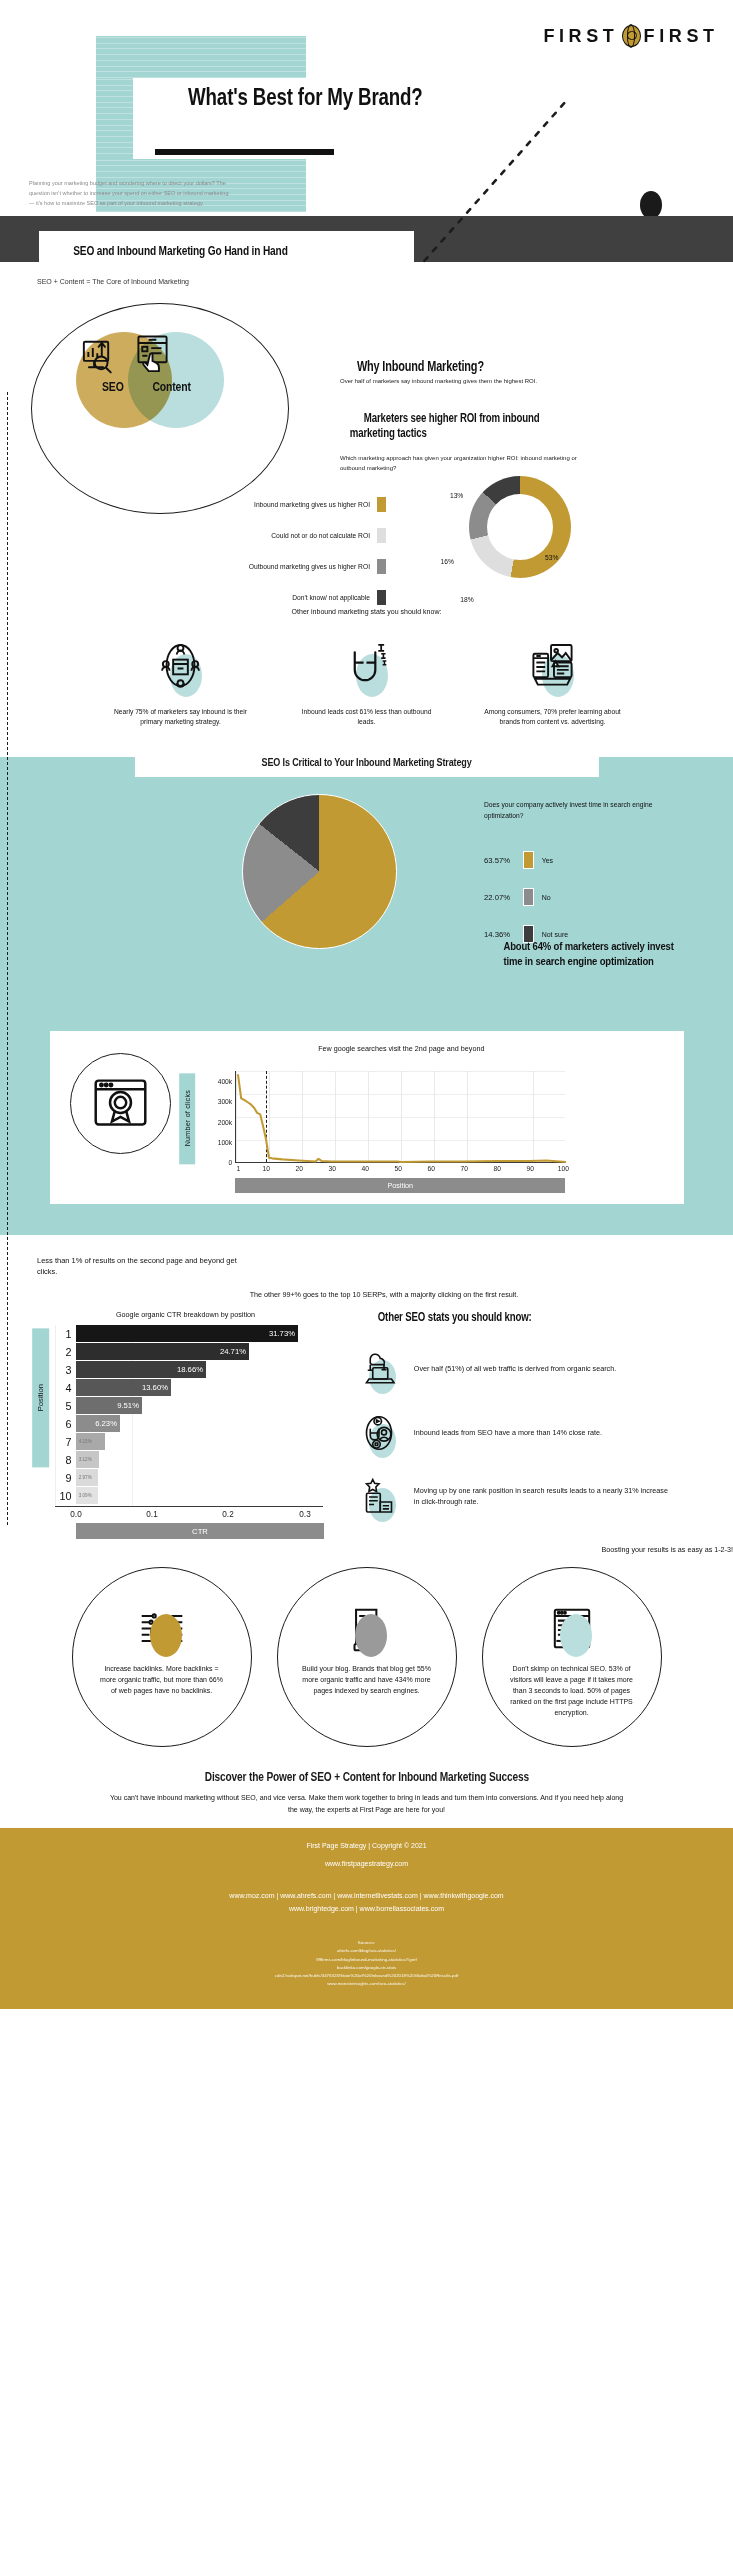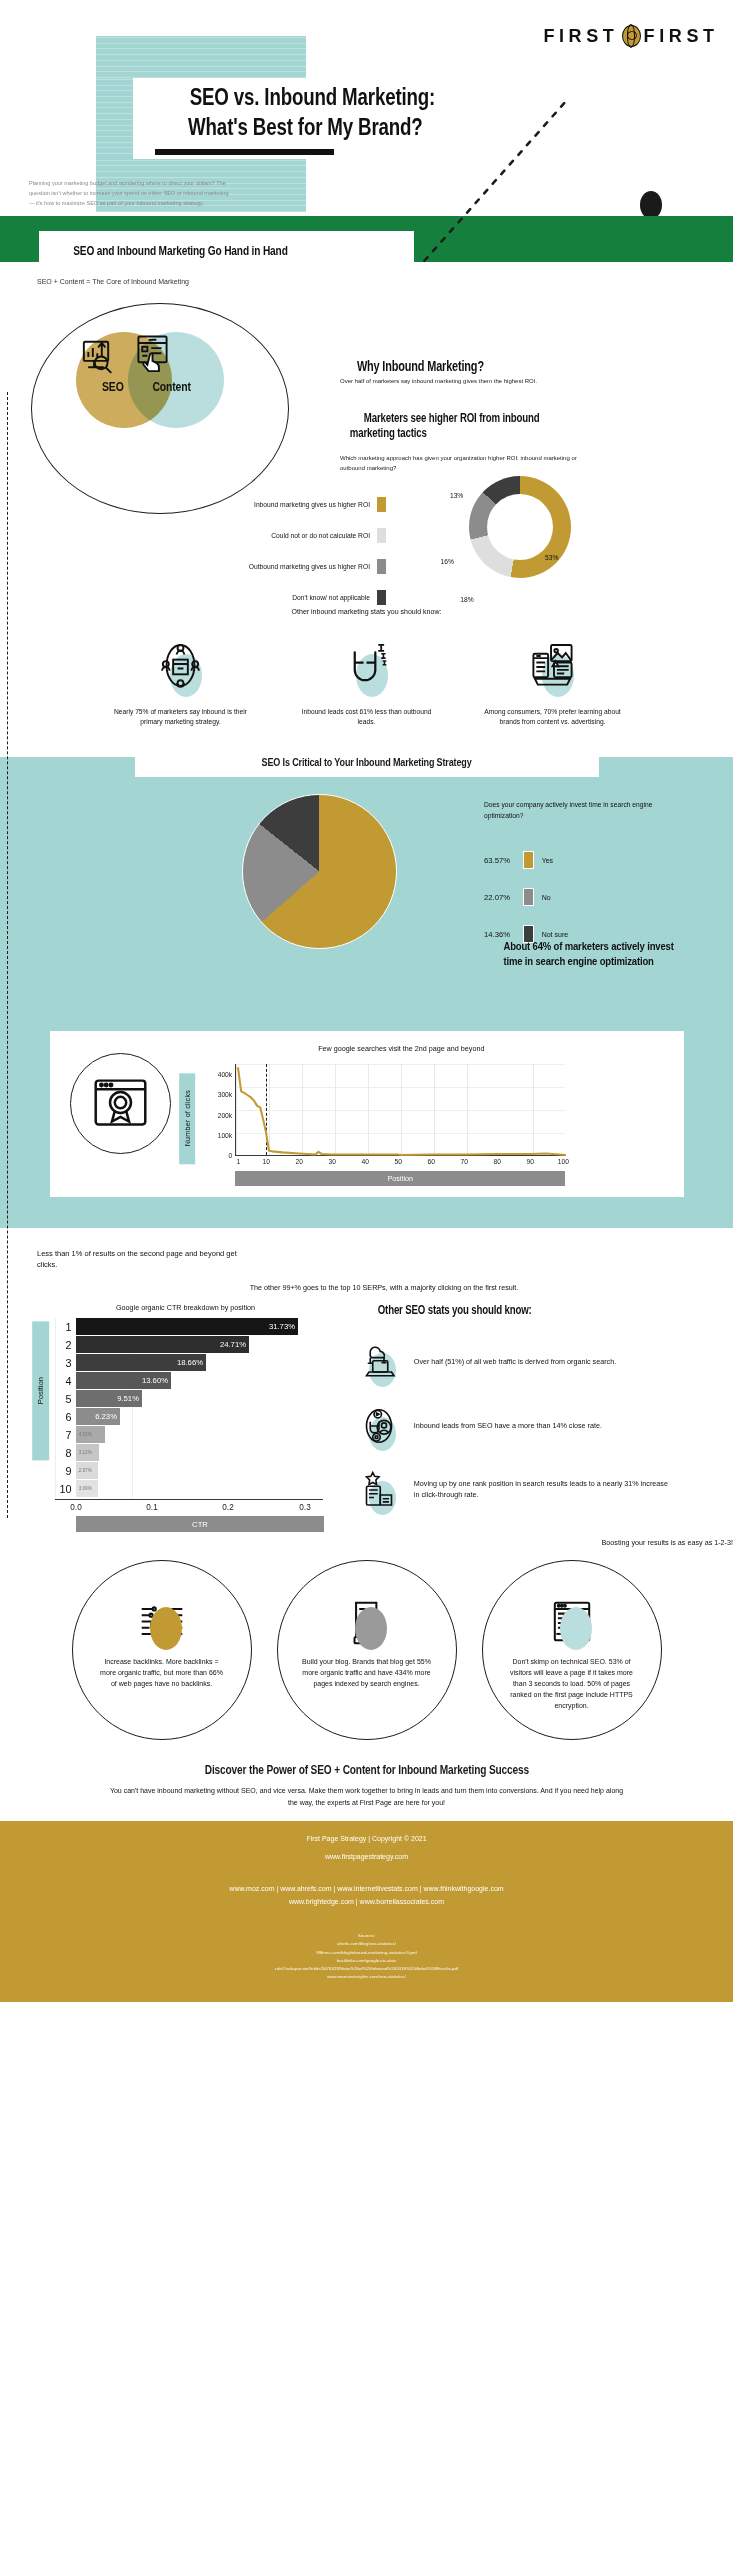--- a/index.html
+++ b/index.html
@@ -92,21 +92,21 @@
     position: absolute; left: 640px; top: 191px;
     width: 22px; height: 28px; border-radius: 50%; background: #1a1a1a;
   }
   .dot-trail {
     position: absolute; left: 607px; top: 216px;
     width: 62px; height: 0.5px;
   }
 
   
   .gold-band {
-    position: relative; width: 100%; height: 46px; background: #15803d;
+    position: relative; width: 100%; height: 46px; background: #404040;
     margin-top: -6.2px;
   }
   .gold-band .white-chip {
     position: absolute; left: 39px; top: 15.5px;
     width: 375px; height: 39px; background: #fff;
     display: flex; align-items: center; padding-left: 3.6px;
   }
   .band-title { font-size: 13px; color: #111; }
 
   
@@ -248,21 +248,21 @@
     margin: 0 auto; padding: 13.4px 0 11.3px 0;
     display: flex; gap: 5.2px;
   }
   .badge-circle {
     width: 101px; height: 101px; border-radius: 50%;
     border: 1.5px solid #1c1c1c;
     display: flex; align-items: center; justify-content: center;
     margin: 9.3px 0 0 20.6px; flex: none;
   }
   .linechart { position: relative; width: 392px; margin-left: 29px; }
-  .lc-title { text-align: center; font-size: 7.2px; color: #111; margin-bottom: 11px; }
+  .lc-title { text-align: center; font-size: 7.2px; color: #111; margin-bottom: 18px; }
   .lc-ylabel {
     position: absolute; left: -26px; top: 29px;
     writing-mode: vertical-rl; transform: rotate(180deg);
     background: #a3d5d3; color: #111; font-size: 7.2px;
     padding: 17.5px 3.6px; letter-spacing: 0.2px;
   }
   .lc-plot {
     position: relative; height: 92px; margin-left: 30px; width: 330px;
     border-left: 1px solid #3a3a3a; border-bottom: 1px solid #3a3a3a;
     background:
@@ -369,21 +369,20 @@
     <div class="teal-L-h-top wave-tex"></div>
     <div class="teal-L-h-bot wave-tex"></div>
 
     <div class="logo">
       <span class="logo-word">FIRST</span>
       <span class="logo-globe"></span>
       <span class="logo-word">FIRST</span>
     </div>
 
     <div class="title-wrap">
-      <div class="big-title"><span class="cond-c">SEO vs. Inbound Marketing:</span></div>
       <div class="big-title"><span class="cond-c">What's Best for My Brand?</span></div>
     </div>
     <div class="title-rule"></div>
 
     <div class="intro">Planning your marketing budget and wondering where to direct your dollars? The question isn't whether to increase your spend on either SEO or inbound marketing — it's how to maximize SEO as part of your inbound marketing strategy.</div>
 
     <div class="black-dot"></div>
     <svg class="dot-trail" width="82" height="0.5" viewBox="0 0 120 1"></svg>
   </div>
 

